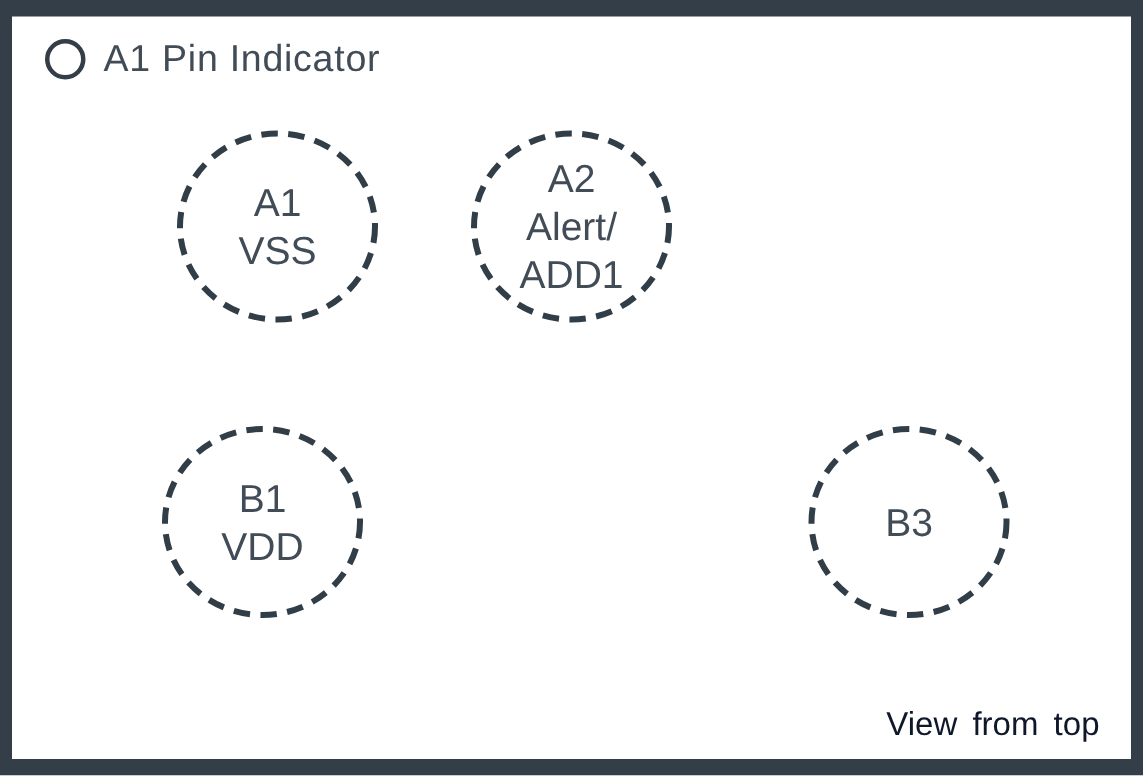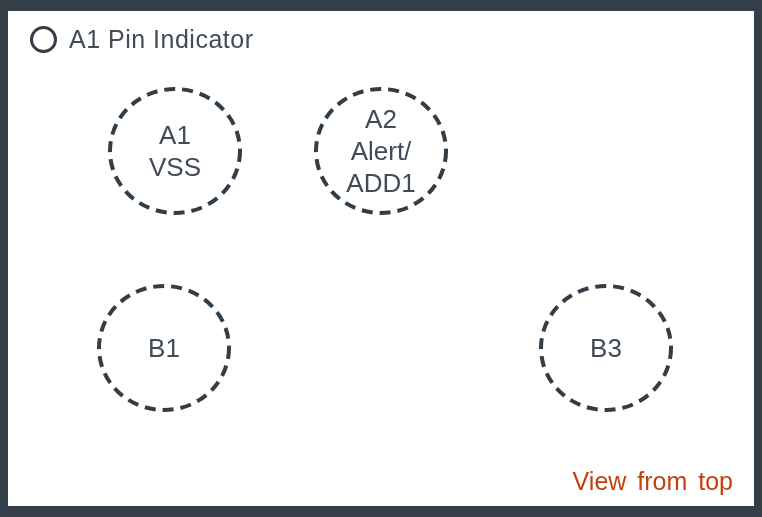--- a/index.html
+++ b/index.html
@@ -62,32 +62,32 @@
     display: flex;
     flex-direction: column;
     align-items: center;
     justify-content: center;
     text-align: center;
     font-size: 26px;
     line-height: 32px;
     color: #414c57;
     white-space: pre-line;
   }
-  .pin-a1 { left:  99px; top:  75px; }
+  .pin-a1 { left:  109px; top:  75px; }
   .pin-a2 { left: 305px; top:  75px; }
   .pin-a3 { left: 530px; top:  75px; }
-  .pin-b1 { left:  88px; top: 272px; }
+  .pin-b1 { left:  99px; top: 272px; }
   .pin-b2 { left: 305px; top: 272px; }
   .pin-b3 { left: 530px; top: 272px; }
   .view-note {
     position: absolute;
     right: 21px;
     bottom: 10px;
-    font-size: 25px;
-    color: #c2410c;
+    font-size: 22px;
+    color: #0f172a;
     word-spacing: 4px;
     white-space: nowrap;
   }
 </style>
 </head>
 <body>
 
 <div class="frame">
 
   <div class="indicator">
@@ -108,21 +108,21 @@
     </svg>
     <div class="pin-text"><span>A2</span><span>Alert/
 ADD1</span></div>
   </div>
 
 
   <div class="pin pin-b1">
     <svg width="136" height="130" viewBox="0 0 136 130">
       <ellipse class="pin-ellipse" cx="68" cy="65" rx="65" ry="62"></ellipse>
     </svg>
-    <div class="pin-text"><span>B1</span></div>
+    <div class="pin-text"><span>B1</span><span>VDD</span></div>
   </div>
 
 
   <div class="pin pin-b3">
     <svg width="136" height="130" viewBox="0 0 136 130">
       <ellipse class="pin-ellipse" cx="68" cy="65" rx="65" ry="62"></ellipse>
     </svg>
     <div class="pin-text"><span>B3</span></div>
   </div>
 

